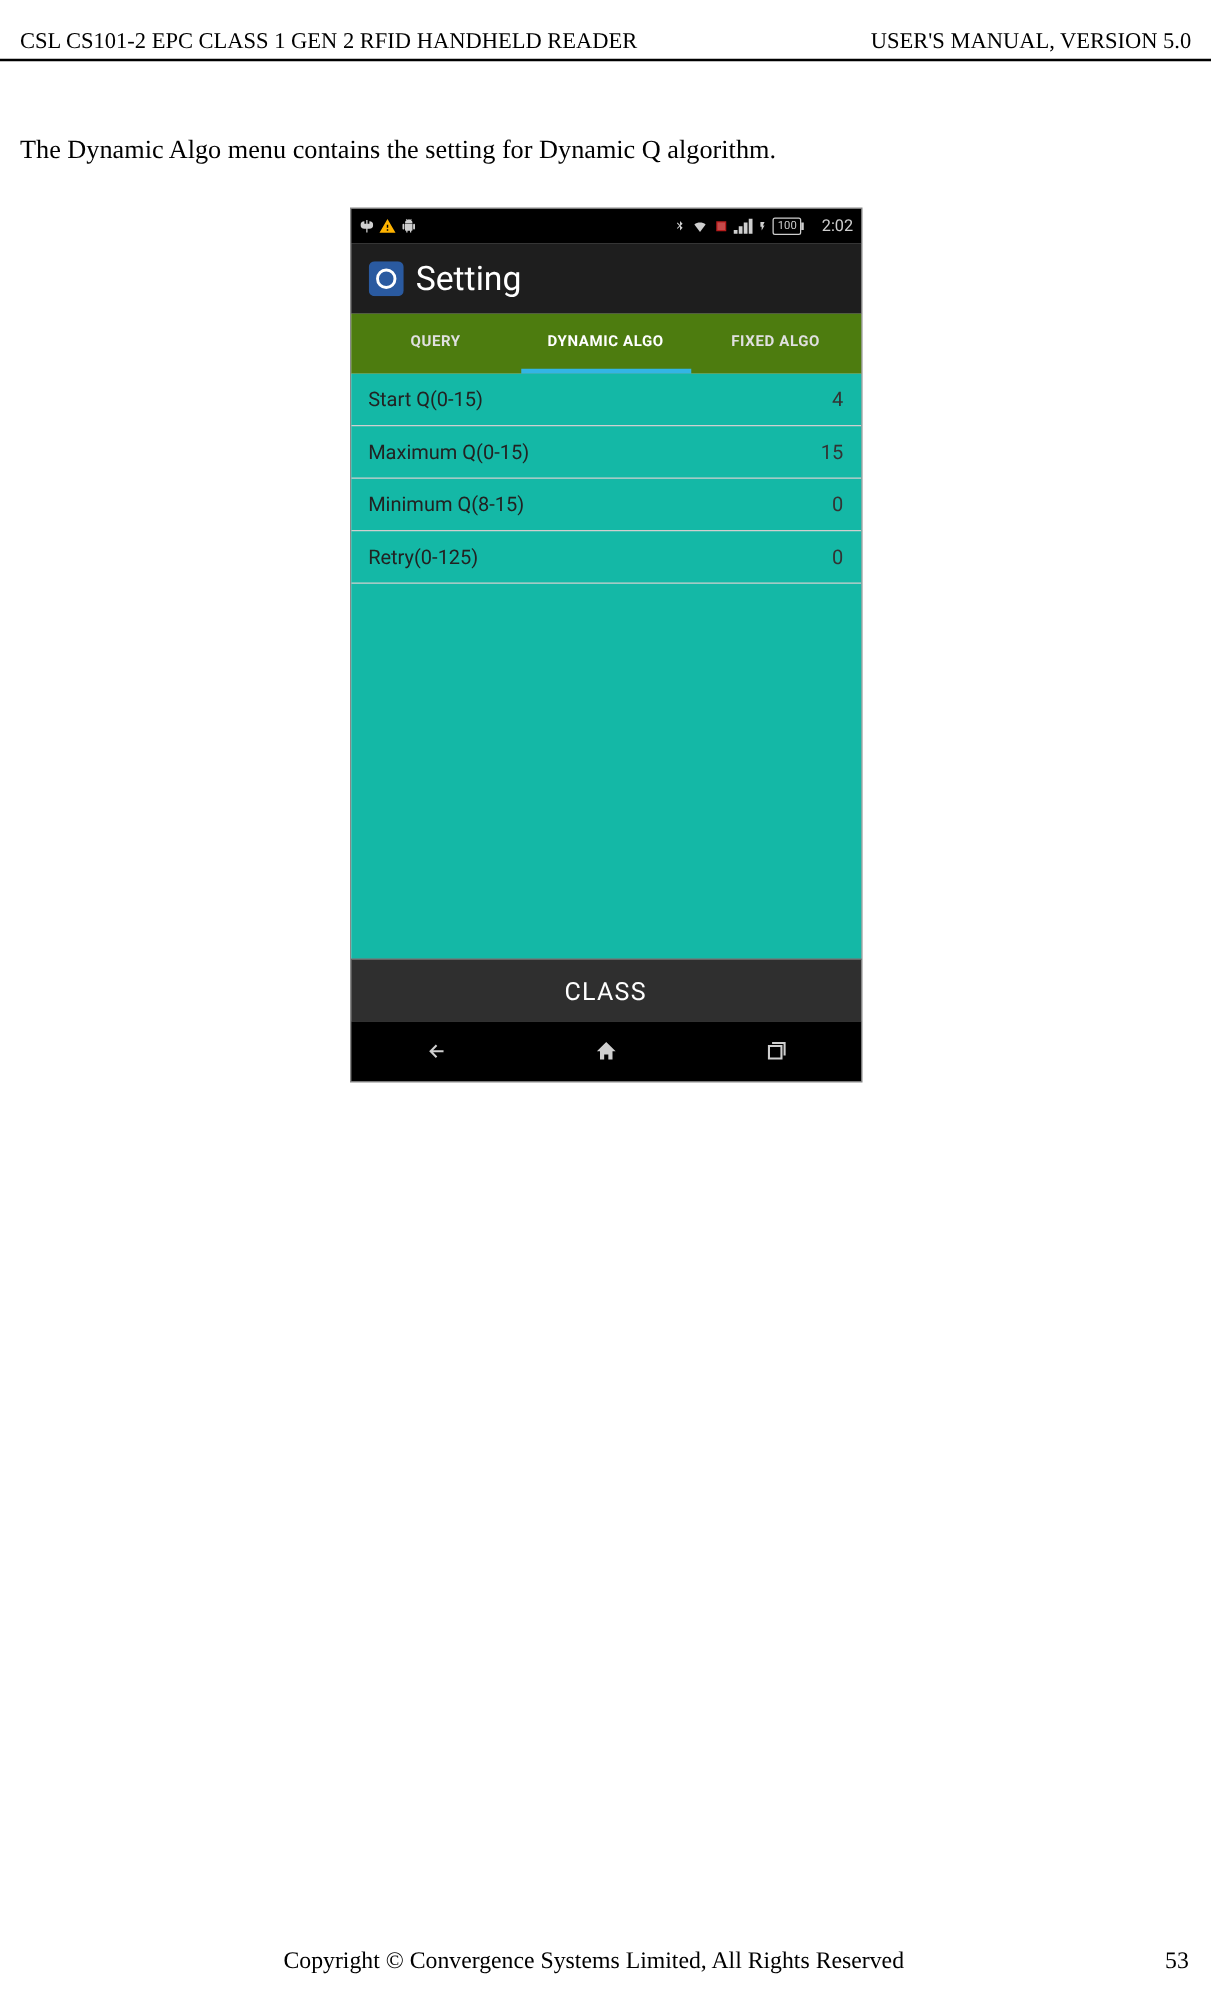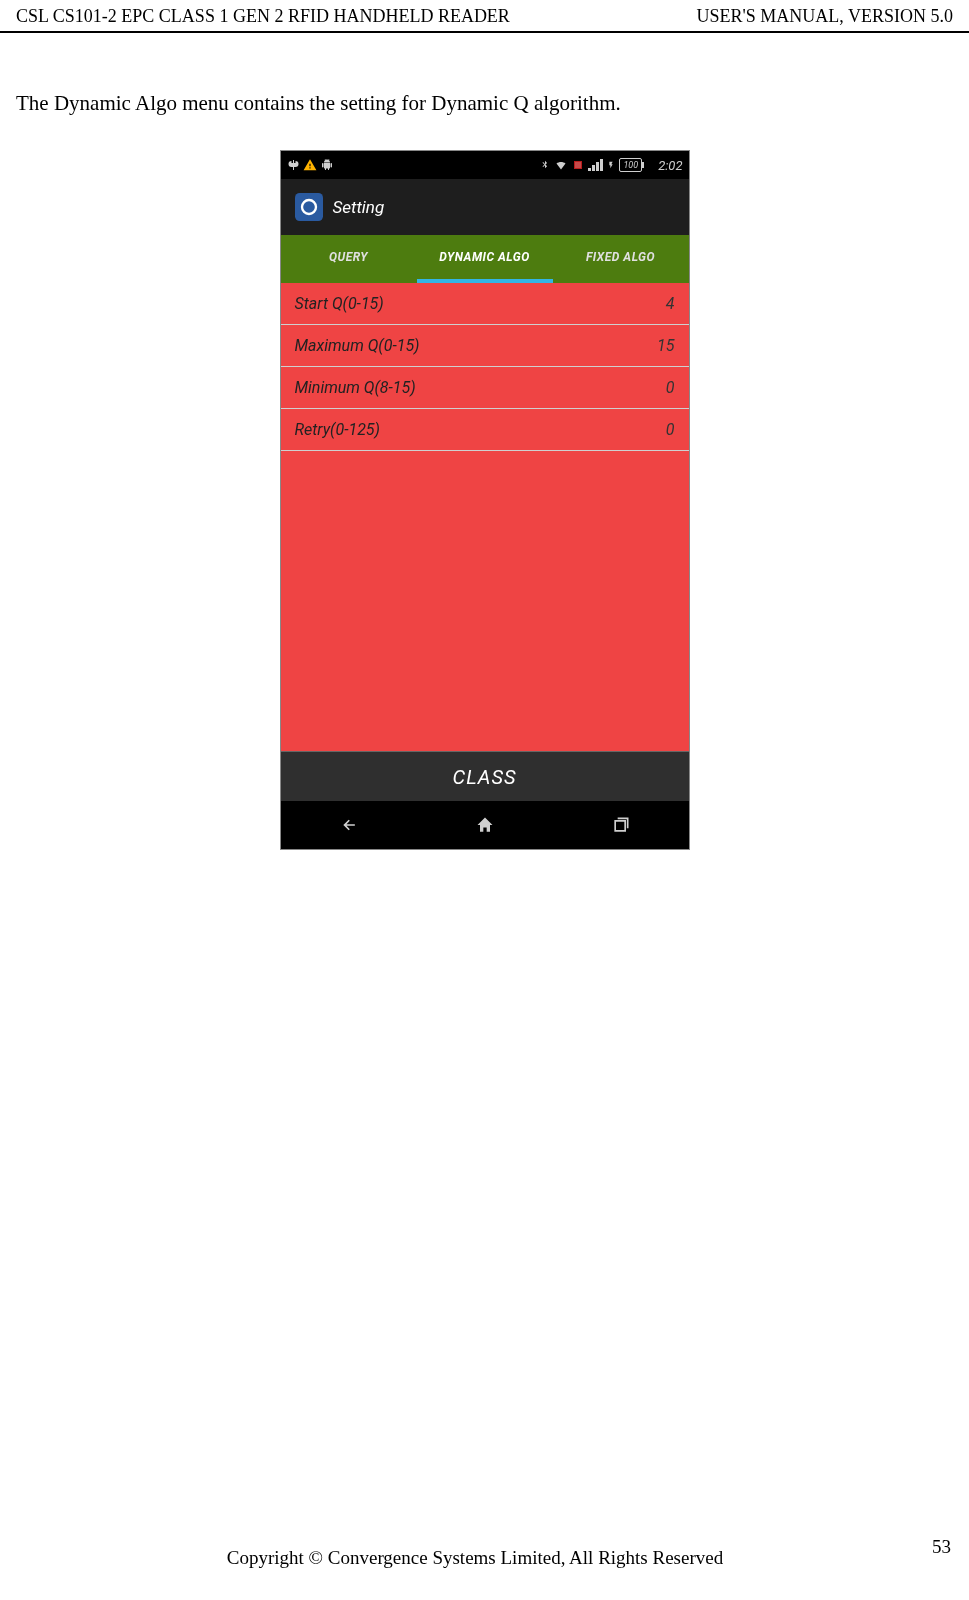--- a/index.html
+++ b/index.html
@@ -6,21 +6,21 @@
     body {
       width: 969px;
       height: 1600px;
       font-family: "Times New Roman", Times, serif;
       position: relative;
       background: #fff;
     }
     .page-header {
       display: flex;
       justify-content: space-between;
-      padding: 6px 16px 4px 16px;
+      padding: 22px 16px 4px 16px;
       font-size: 18px;
       border-bottom: 2px solid #000;
     }
     .body-text {
       padding: 28px 16px 24px 16px;
       font-size: 21px;
       margin-top: 30px;
     }
     .phone-wrap {
       display: flex;
@@ -29,42 +29,41 @@
     }
     .phone {
       width: 410px;
       height: 700px;
       background: #fafafa;
       position: relative;
       display: flex;
       flex-direction: column;
       font-family: Roboto, Arial, sans-serif;
       border: 1px solid #888;
-      font-style: italic;
     }
     .status-bar {
       height: 28px;
       background: #000;
       color: #cecece;
       display: flex;
       align-items: center;
       padding: 0 6px;
       font-size: 13px;
       justify-content: space-between;
     }
     .status-left { display:flex; align-items:center; gap:4px; }
     .status-right { display:flex; align-items:center; gap:4px; }
     .action-bar {
       background: #1e1e1e;
       color: #fff;
       height: 56px;
       display: flex;
       align-items: center;
       padding: 0 14px;
-      font-size: 17px;
+      font-size: 27px;
       font-weight: 400;
     }
     .tab-bar {
       background: #4d7c0f;
       display: flex;
       height: 48px;
       color: #fff;
     }
     .tab {
       flex: 1;
@@ -76,21 +75,21 @@
       letter-spacing: 0.5px;
       color: #e0e0e0;
       border-bottom: 4px solid transparent;
     }
     .tab.active {
       color: #fff;
       border-bottom-color: #33b5e5;
     }
     .settings-list {
       flex: 1;
-      background: #ef4444;
+      background: #14b8a6;
       overflow: hidden;
     }
     .row {
       display: flex;
       justify-content: space-between;
       padding: 11px 14px;
       font-size: 16px;
       color: #222;
       border-bottom: 1px solid #cfcfcf;
     }
@@ -231,15 +230,15 @@
         </svg>
       <svg width="24" height="20" viewBox="0 0 24 24">
           <path fill="none" stroke="#cfcfcf" stroke-width="2" d="M5 7h12v12H5zM8 4h12v12"></path>
         </svg>
     </div>
 
   </div>
 </div>
 
 <div class="footer">
-  <span style="margin:11px auto;">Copyright © Convergence Systems Limited, All Rights Reserved</span>
+  <span style="margin:0 auto;">Copyright © Convergence Systems Limited, All Rights Reserved</span>
   <span>53</span>
 </div>
 
 </body></html>

